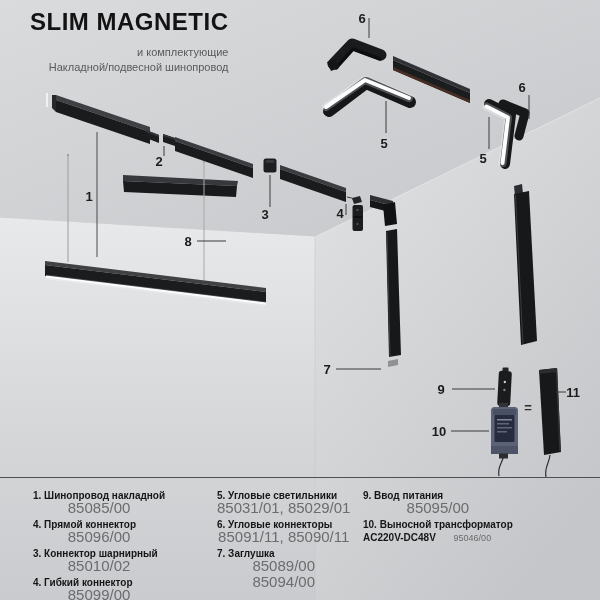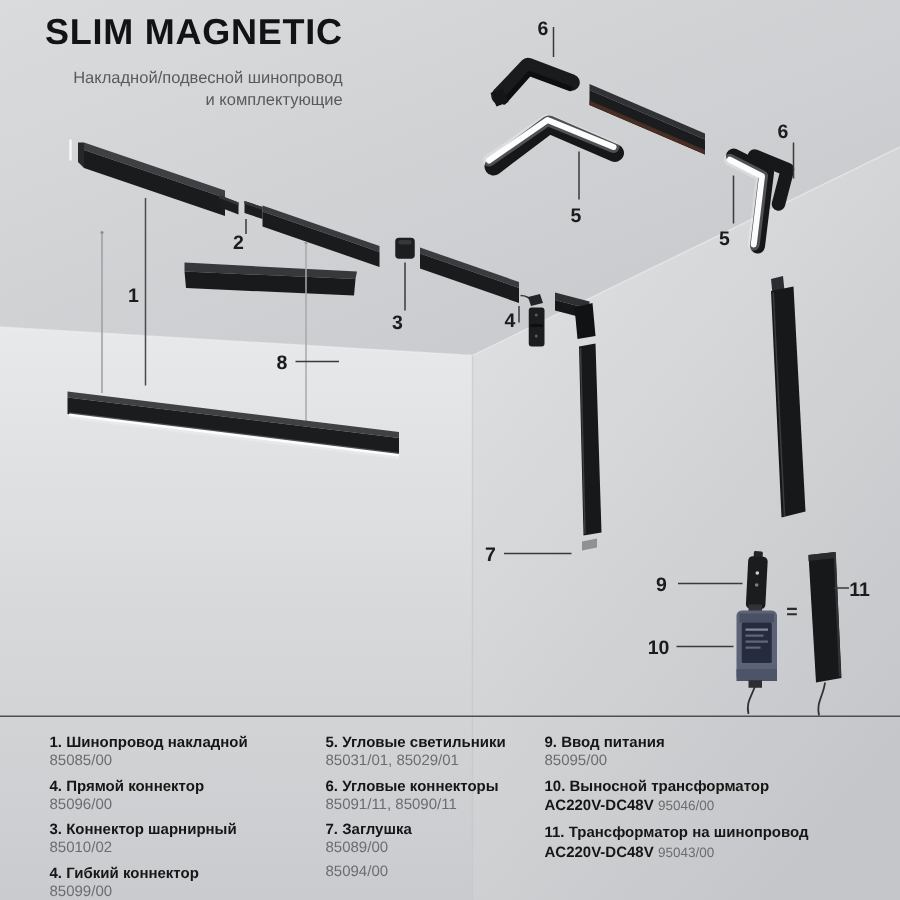--- a/index.html
+++ b/index.html
@@ -15,22 +15,22 @@
                font-size:13px;fill:#1c1c1c;}
   text.eq{font-family:"Liberation Sans",sans-serif;font-weight:bold;
           font-size:13px;fill:#2b2b2b;}
   
   .legend{position:absolute;left:0;top:477px;width:600px;height:140px;
           border-top:1px solid #4e4f51;box-sizing:border-box;padding-top:11px;}
   .col{position:absolute;top:11px;}
   .col1{left:33px;} .col2{left:217px;} .col3{left:363px;}
   .itm{margin-bottom:5px;}
   .t{font-size:10px;font-weight:bold;color:#161616;line-height:13px;white-space:nowrap;}
-  .c{font-size:10px;color:#6b6c6e;line-height:11px;white-space:nowrap;}
-  .ci{font-size:9px;color:#6b6c6e;font-weight:normal;}
+  .c{font-size:15px;color:#6b6c6e;line-height:11px;white-space:nowrap;text-align:center;}
+  .ci{font-size:9px;color:#6b6c6e;font-weight:normal;margin-left:15px;}
 </style>
 </head>
 <body>
 
 <div id="stage">
 
   <svg id="scene" width="600" height="600" viewBox="0 0 600 600">
     <defs>
       <linearGradient id="gCeil" x1="0" y1="0" x2="1" y2="1">
         <stop offset="0" stop-color="#dadbdd"></stop>
@@ -213,22 +213,22 @@
     <text class="callout" x="188" y="246" text-anchor="middle">8</text>
     <text class="callout" x="441" y="394" text-anchor="middle">9</text>
     <text class="callout" x="439" y="436" text-anchor="middle">10</text>
     <text class="callout" x="573" y="397" text-anchor="middle">11</text>
     <text class="eq" x="528" y="412" text-anchor="middle">=</text>
   </svg>
 
   <div class="header">
     <div class="title">SLIM MAGNETIC</div>
     <div class="sub">
+      <div>и комплектующие</div>
       <div>Накладной/подвесной шинопровод</div>
-      <div>и комплектующие</div>
     </div>
   </div>
 
   <div class="legend">
     <div class="col col1">
       <div class="itm">
         <div class="t">1. Шинопровод накладной</div>
         <div class="c">85085/00</div>
       </div>
       <div class="itm">
@@ -263,20 +263,16 @@
     </div>
     <div class="col col3">
       <div class="itm">
         <div class="t">9. Ввод питания</div>
         <div class="c">85095/00</div>
       </div>
       <div class="itm">
         <div class="t">10. Выносной трансформатор</div>
         <div class="t"><span>AC220V-DC48V</span> <span class="ci">95046/00</span></div>
       </div>
-      <div class="itm">
-        <div class="t">11. Трансформатор на шинопровод</div>
-        <div class="t"><span>AC220V-DC48V</span> <span class="ci">95043/00</span></div>
-      </div>
     </div>
   </div>
 
 </div>
 
 </body></html>

